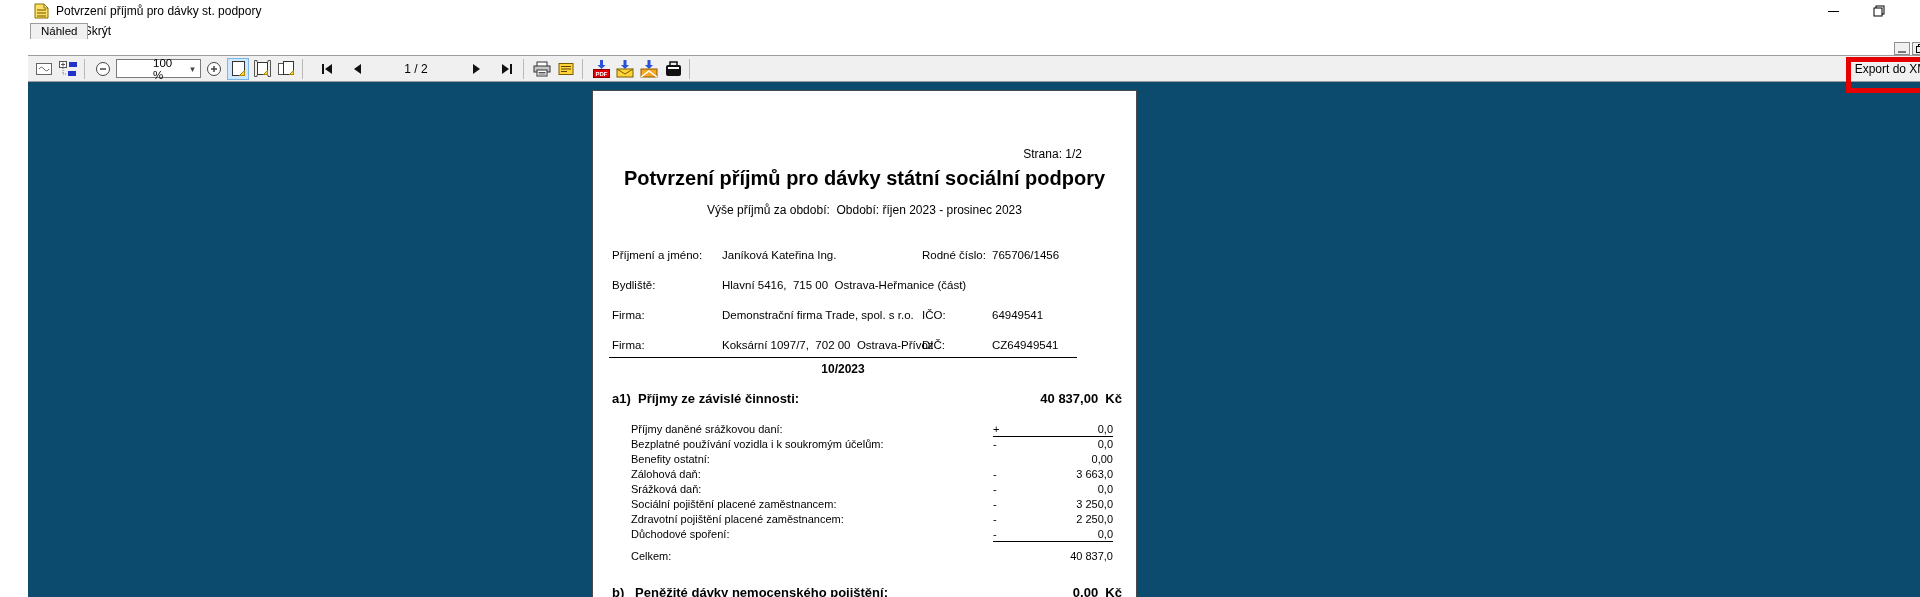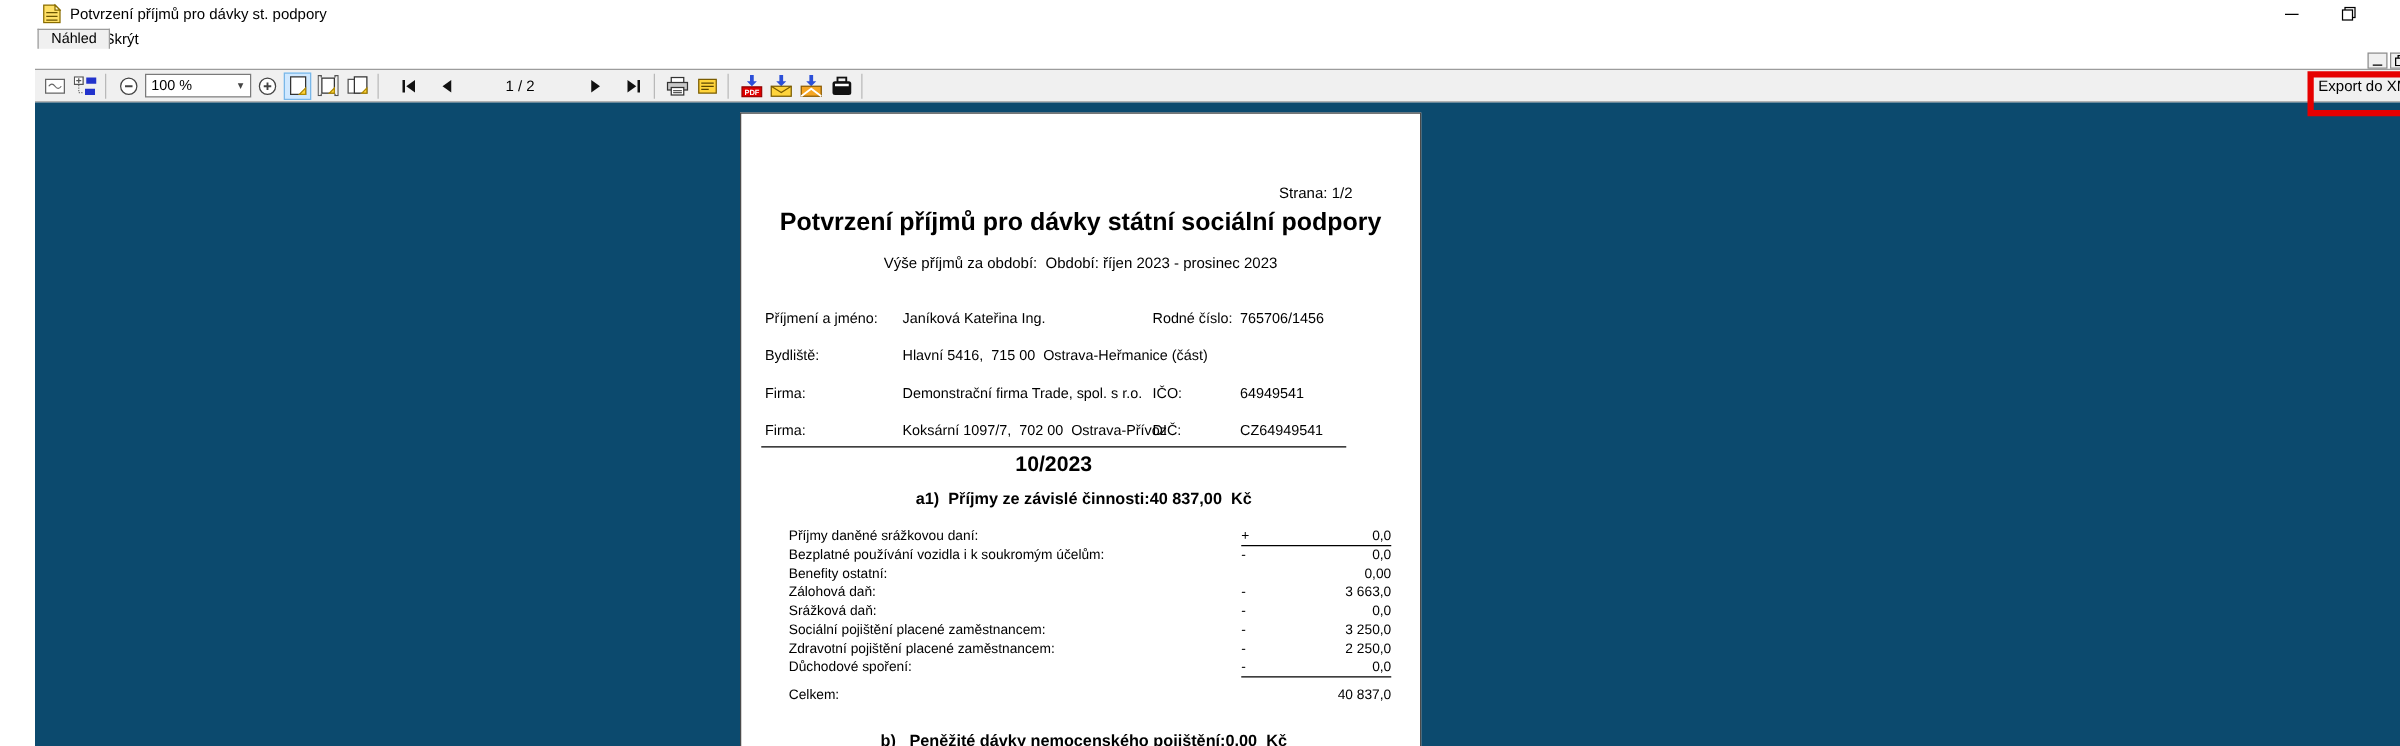--- a/index.html
+++ b/index.html
@@ -24,21 +24,21 @@
        border:1px solid #9c9c9c;border-bottom:none;line-height:15px;font-size:11.5px;}
   .mdibtns{position:absolute;right:2px;top:2px;display:flex;gap:2px;}
   .mdibtn{width:16px;height:13px;background:#f0f0f0;border:1px solid #8e8e8e;display:flex;align-items:center;justify-content:center;}
 
   
   .toolbar{position:absolute;left:0;top:56px;width:1920px;height:26px;background:#f0f0f0;
            border-bottom:1px solid #9c9c9c;display:flex;align-items:center;}
   .tbtn{height:22px;min-width:22px;display:flex;align-items:center;justify-content:center;margin-left:2px;border:1px solid transparent;}
   .tbtn.sel{background:#cfe8ff;border:1px solid #79b7e8;}
   .tsep{width:1px;height:20px;background:#b9b9b9;margin:0 5px;}
-  .zoombox{width:85px;height:19px;background:#fff;border:1px solid #7a7a7a;display:flex;align-items:center;margin-left:2px;}
+  .zoombox{width:85px;height:19px;background:#fff;border:1px solid #7a7a7a;display:flex;align-items:center;margin-left:2px;padding-left:32px;}
   .zoombox .zval{flex:1;padding-left:4px;font-size:11.5px;}
   .zoombox .zarrow{width:15px;height:100%;display:flex;align-items:center;justify-content:center;color:#444;font-size:9px;}
   .pageind{width:96px;text-align:center;font-size:12px;}
   .exportxml{margin-left:auto;padding-right:14px;font-size:12px;height:26px;display:flex;align-items:center;}
 
   
   .redbox{position:absolute;left:1818px;top:57px;width:100px;height:36px;border:5px solid #e60000;z-index:50;pointer-events:none;}
 
   
   .preview{position:absolute;left:0;top:82px;width:1920px;height:515px;background:#0c4a6e;}
@@ -46,23 +46,23 @@
 
   .strana{position:absolute;top:56px;right:54px;font-size:12px;}
   .doctitle{position:absolute;top:76px;left:0;width:100%;text-align:center;font-size:20px;font-weight:bold;white-space:pre;}
   .docsub{position:absolute;top:112px;left:0;width:100%;text-align:center;font-size:12px;white-space:pre;}
 
   .infogrid{position:absolute;top:158px;left:19px;right:10px;display:grid;
             grid-template-columns:110px 200px 70px auto;grid-auto-rows:30px;font-size:11.5px;}
   .infogrid span{white-space:pre;overflow:visible;}
 
   .rule{position:absolute;top:266px;left:16px;width:468px;height:1px;background:#000;}
-  .period{position:absolute;top:271px;left:16px;width:468px;text-align:center;font-size:17px;font-weight:bold;}
-
-  .secrow{position:absolute;left:19px;right:14px;display:flex;justify-content:center;
+  .period{position:absolute;top:271px;left:16px;width:468px;text-align:center;font-size:12px;font-weight:bold;}
+
+  .secrow{position:absolute;left:19px;right:14px;display:flex;justify-content:space-between;
           font-size:13px;font-weight:bold;white-space:pre;}
   .sec-a{top:300px;}
   .sec-b{top:494px;}
 
   .details{position:absolute;top:331px;left:38px;right:23px;font-size:11px;}
   .drow{display:flex;height:15px;line-height:15px;}
   .drow.gap-before{margin-top:7px;}
   .dlabel{flex:1;white-space:pre;}
   .dnum{width:120px;display:flex;}
   .drow.underline .dnum{border-bottom:1px solid #000;}

